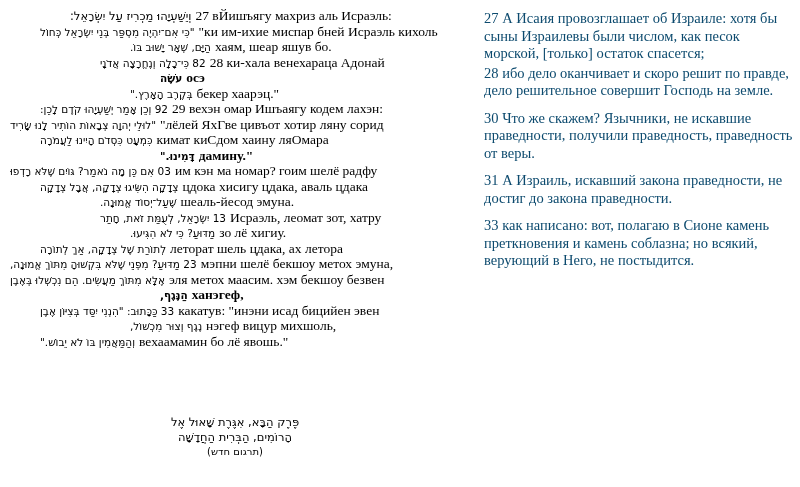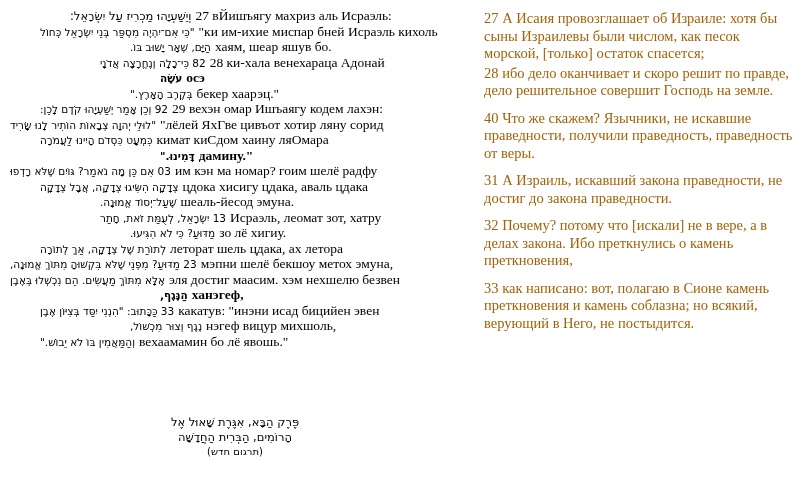--- a/index.html
+++ b/index.html
@@ -75,21 +75,21 @@
   .indent-4 { padding-left: 120px; }
   .indent-5 { padding-left: 150px; font-weight: bold; }
 
   
   .ru-p {
     font-family: "Liberation Serif", serif;
     font-size: 14.5px;
     line-height: 17.5px;
     text-align: left;
     margin: 0 0 2px 0;
-    color: #a16207;
+    color: #0c4a6e;
   }
   .ru-p.spaced {
     margin-bottom: 10px;
   }
   
   .colophon {
     position: absolute;
     left: 0;
     top: 415px;
     width: 470px;
@@ -198,21 +198,21 @@
         <span class="translit">леторат шель цдака, ах летора</span>
       </div>
 
       <div class="pairline">
         <span class="heb small">32 מַדּוּעַ? מִפְּנֵי שֶׁלֹּא בִּקְשׁוּהָ מִתּוֹךְ אֱמוּנָה,</span>
         <span class="translit">мэпни шелё бекшоу метох эмуна,</span>
       </div>
 
       <div class="pairline">
         <span class="heb small">אֶלָּא מִתּוֹךְ מַעֲשִׂים. הֵם נִכְשְׁלוּ בְּאֶבֶן</span>
-        <span class="translit">эля достиг маасим. хэм нехшелю безвен</span>
+        <span class="translit">эля метох маасим. хэм бекшоу безвен</span>
       </div>
 
       <div class="pairline indent-5">
         <span class="heb small">הַנֶּגֶף,</span>
         <span class="translit">ханэгеф,</span>
       </div>
 
       <div class="pairline indent-1">
         <span class="heb small">33 כַּכָּתוּב: "הִנְנִי יִסַּד בְּצִיּוֹן אֶבֶן</span>
         <span class="translit">какатув: "инэни исад бицийен эвен</span>
@@ -232,20 +232,19 @@
         <div class="heb">פֶּרֶק הַבָּא, אִגֶּרֶת שָׁאוּל אֶל</div>
         <div class="heb">הָרוֹמִים, הַבְּרִית הַחֲדָשָׁה</div>
         <div class="tiny-note">(תרגום חדש)</div>
       </div>
 
     </div>
 
     <div class="col-right">
       <p class="ru-p">27 А Исаия провозглашает об Израиле: хотя бы сыны Израилевы были числом, как песок морской, [только] остаток спасется;</p>
       <p class="ru-p spaced">28 ибо дело оканчивает и скоро решит по правде, дело решительное совершит Господь на земле.</p>
-      <p class="ru-p spaced">40 Что же скажем? Язычники, не искавшие праведности, получили праведность, праведность от веры.</p>
+      <p class="ru-p spaced">30 Что же скажем? Язычники, не искавшие праведности, получили праведность, праведность от веры.</p>
       <p class="ru-p spaced">31 А Израиль, искавший закона праведности, не достиг до закона праведности.</p>
-      <p class="ru-p spaced">32 Почему? потому что [искали] не в вере, а в делах закона. Ибо преткнулись о камень преткновения,</p>
       <p class="ru-p">33 как написано: вот, полагаю в Сионе камень преткновения и камень соблазна; но всякий, верующий в Него, не постыдится.</p>
     </div>
 
   </div>
 </div>
 
 </body></html>

